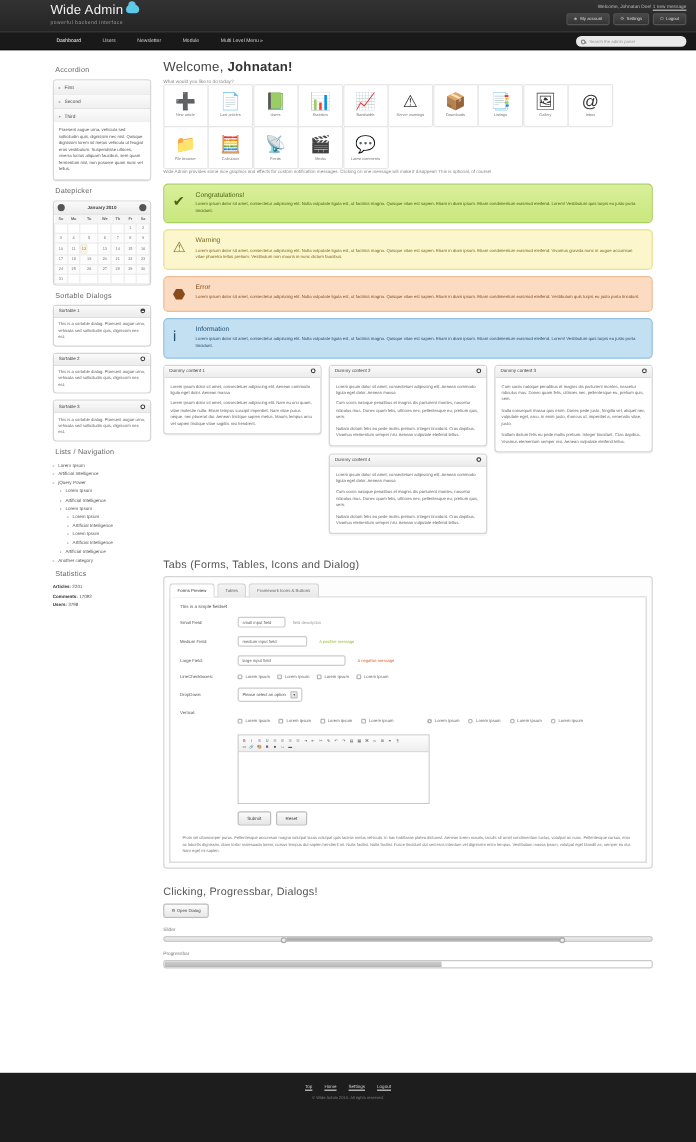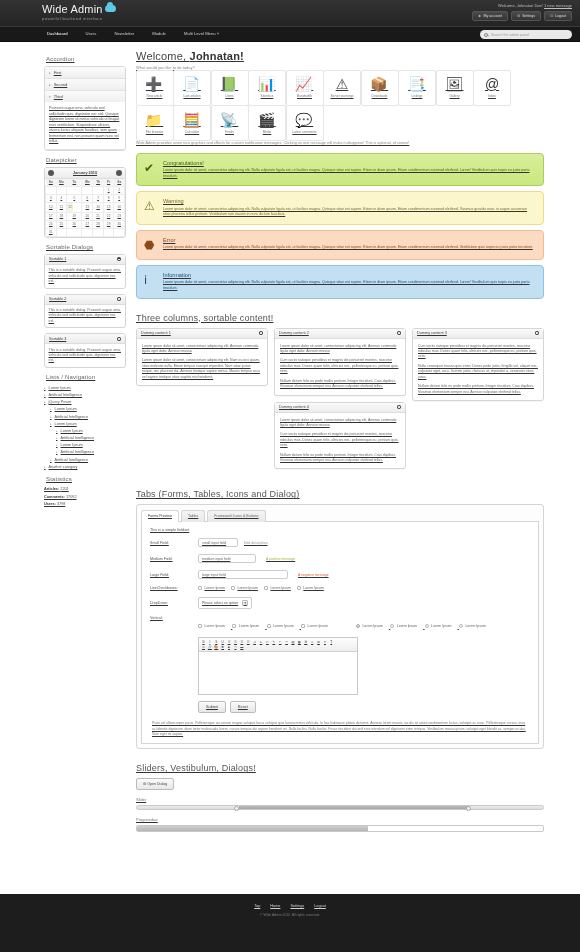--- a/index.html
+++ b/index.html
@@ -33,21 +33,21 @@
   .nav-items{ display:flex; margin-left:38px; gap:0; }
   .nav-item{ font-size:4.2px; color:#cfcfcf; padding:0 9px; line-height:16px; white-space:nowrap;}
   .nav-item:first-child{ color:#fff; }
   .search-wrap{ position:absolute; right:8px; top:3px; width:92px; height:9px;
                 background:#e9e9e9; border-radius:5px; display:flex; align-items:center; padding:0 4px;}
   .search-ic{ width:4px;height:4px;border:.8px solid #888;border-radius:50%;position:relative;margin-right:3px;}
   .search-ic:after{content:"";position:absolute;width:2px;height:.8px;background:#888;transform:rotate(45deg);right:-2px;bottom:0;}
   .search-ph{ font-size:3.6px; color:#9a9a9a;}
   
   .page{ background:#fff; min-height:852px; padding:8px 0 0 0; position:relative;}
-  .wrap{ display:flex; padding:0 8px;text-decoration:underline;}
+  .wrap{ display:flex; padding:0 8px;}
   
   .sidebar{ width:82px; margin-left:36px; flex:0 0 82px;}
   .side-h{ font-size:6px; color:#666; font-weight:normal; margin:6px 0 4px 2px; letter-spacing:.2px;}
   .acc{ border:1px solid #d8d8d8; border-radius:3px; overflow:hidden; background:#fff;}
   .acc-item{ border-bottom:1px solid #e2e2e2;}
   .acc-head{ background:linear-gradient(#fbfbfb,#efefef); padding:3px 4px; font-size:4px; color:#444;}
   .acc-head .arw{ display:inline-block; margin-right:3px; color:#999; font-size:3.4px;}
   .acc-body{ padding:4px; font-size:3.6px; line-height:1.55; color:#555; background:#fff;}
   
   .dp{ border:1px solid #d5d5d5; border-radius:3px; background:#fff; overflow:hidden;}
@@ -426,21 +426,20 @@
             <div class="note-t">Error</div>
             <div class="note-b">Lorem ipsum dolor sit amet, consectetur adipiscing elit. Nulla vulputate ligula est, ut facilisis magna. Quisque vitae est sapien. Etiam in diam ipsum. Etiam condimentum euismod eleifend. Vestibulum quis turpis eu justo porta tincidunt.</div>
           </div>
           <div class="note n-info">
             <div class="note-ic">ℹ</div>
             <div class="note-t">Information</div>
             <div class="note-b">Lorem ipsum dolor sit amet, consectetur adipiscing elit. Nulla vulputate ligula est, ut facilisis magna. Quisque vitae est sapien. Etiam in diam ipsum. Etiam condimentum euismod eleifend. Lorem! Vestibulum quis turpis eu justo porta tincidunt.</div>
           </div>
         </div>
 
-      <h2 class="sec">Three columns, sortable content!</h2>
       <div class="cols">
         <div class="col">
           <div class="panel">
             <div class="panel-h">
                 <span>Dummy content 1</span>
                 <span class="gear"></span>
               </div>
             <div class="panel-b">
               <p>Lorem ipsum dolor sit amet, consectetuer adipiscing elit. Aenean commodo ligula eget dolor. Aenean massa</p>
               <p>Lorem ipsum dolor sit amet, consectetuer adipiscing elit. Nam eu orci quam, vitae molestie nulla. Etiam tempus suscipit imperdiet. Nam vitae purus neque, nec placerat dui. Aenean tristique sapien metus. Mauris tempus arcu vel sapien tristique vitae sagittis nisi hendrerit.</p>
@@ -618,21 +617,21 @@
           </div>
 
           <div class="btnrow">
             <div class="btn">Submit</div>
             <div class="btn">Reset</div>
           </div>
           <div class="lorem-foot">Proin vel ullamcorper purus. Pellentesque accumsan magna volutpat lacus volutpat quis lacinia metus vehicula. In hac habitasse platea dictumst. Aenean lorem mauris, iaculis sit amet condimentum luctus, volutpat ac nunc. Pellentesque cursus, eros ac lobortis dignissim, diam tortor malesuada lorem, cursus tempus dui sapien hendrerit mi. Nulla facilisi. Nulla facilisi. Fusce tincidunt dui sed eros interdum vel dignissim enim tempus. Vestibulum massa ipsum, volutpat eget blandit ac, semper eu dui. Nam eget mi sapien.</div>
         </div>
       </div>
 
-      <h2 class="sec">Sliders, Vestibulum, Dialogs!</h2>
+      <h2 class="sec">Clicking, Progressbar, Dialogs!</h2>
       <div class="dlgbtn">⚙ <span>Open Dialog</span></div>
       <div class="sl-lbl">Slider</div>
       <div class="slider">
         <div class="sl-fill"></div>
         <div class="sl-h" style="left:24%"></div>
         <div class="sl-h" style="left:81%"></div>
       </div>
       <div class="sl-lbl">Progressbar</div>
       <div class="pbar">
         <div class="pfill"></div>

